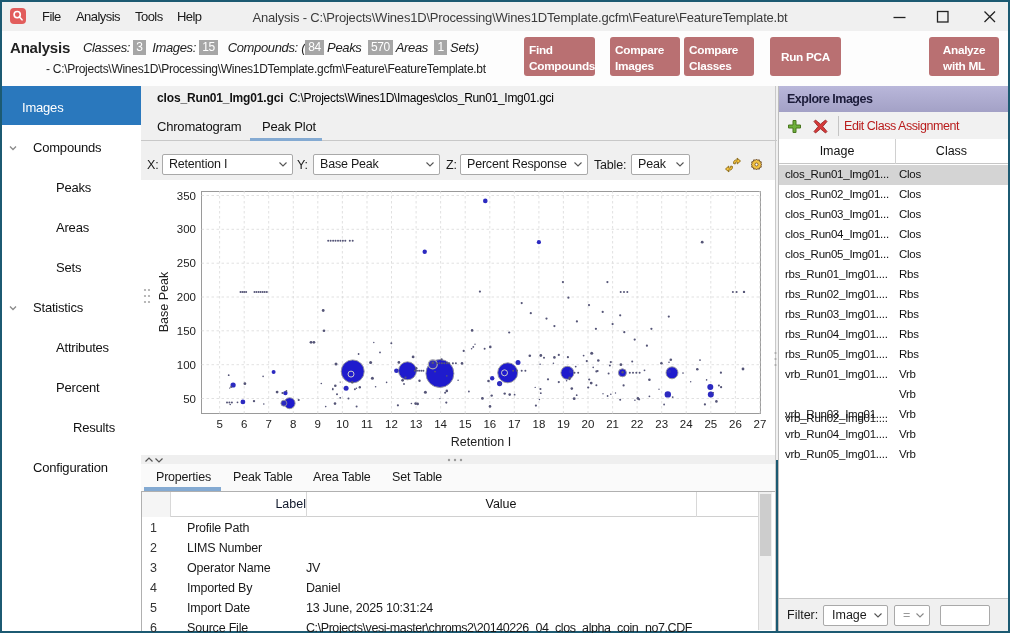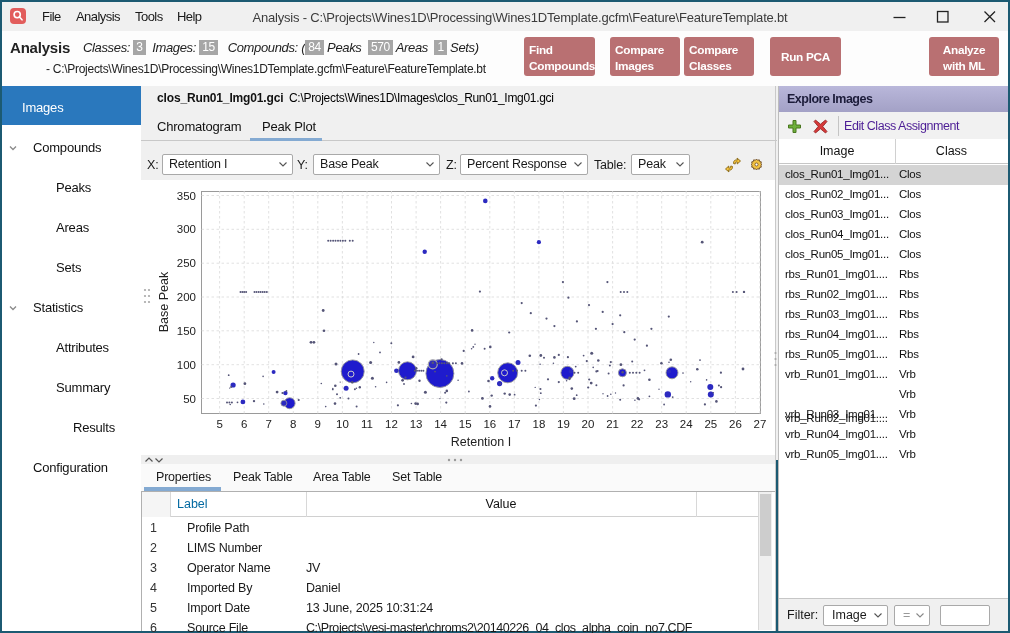--- a/index.html
+++ b/index.html
@@ -87,21 +87,21 @@
       </svg>
     <div class="nav" style="left:31px;top:54px;">Compounds</div>
     <div class="nav" style="left:54px;top:94px;">Peaks</div>
     <div class="nav" style="left:54px;top:134px;">Areas</div>
     <div class="nav" style="left:54px;top:174px;">Sets</div>
     <svg class="chev" style="top:217px;" viewBox="0 0 10 10">
         <path d="M2 3.5 L5 6.5 L8 3.5" stroke="#8a8a8a" stroke-width="1.3" fill="none"></path>
       </svg>
     <div class="nav" style="left:31px;top:214px;">Statistics</div>
     <div class="nav" style="left:54px;top:254px;">Attributes</div>
-    <div class="nav" style="left:54px;top:294px;">Summary</div>
+    <div class="nav" style="left:54px;top:294px;">Percent</div>
     <div class="nav" style="left:31px;top:334px;margin-left:40px;">Results</div>
     <div class="nav" style="left:31px;top:374px;">Configuration</div>
   </div>
 
   <div id="main">
     <div id="charthead">
       <div class="abs" style="left:16px;top:5px;font-size:12px;font-weight:bold;color:#111;letter-spacing:-0.15px;">clos_Run01_Img01.gci</div>
       <div class="abs" style="left:148px;top:5px;font-size:12px;color:#000000;letter-spacing:-0.3px;">C:\Projects\Wines1D\Images\clos_Run01_Img01.gci</div>
       <div class="abs" style="left:16px;top:33px;font-size:13px;color:#111;letter-spacing:-0.2px;">Chromatogram</div>
       <div class="abs" style="left:121px;top:33px;font-size:13px;color:#111;letter-spacing:-0.2px;">Peak Plot</div>
@@ -482,21 +482,21 @@
       <div class="ptab" style="left:15px;">Properties</div>
       <div class="ptab" style="left:92px;">Peak Table</div>
       <div class="ptab" style="left:172px;">Area Table</div>
       <div class="ptab" style="left:251px;">Set Table</div>
       <div class="abs" style="left:3px;top:23px;width:77px;height:4px;background:#84aad2;"></div>
     </div>
 
     <div id="ptable">
       <div class="abs" style="left:0;top:0;width:617px;height:25px;background:#fff;border-bottom:1px solid #d0d0d0;"></div>
       <div class="abs" style="left:0;top:0;width:28px;height:25px;background:#f5f5f5;"></div>
-      <div class="abs" style="left:28px;top:5px;width:136px;text-align:left;font-size:12.5px;color:#0369a1;padding-left:7px;">Label</div>
+      <div class="abs" style="left:28px;top:5px;width:136px;text-align:right;font-size:12.5px;color:#0f172a;padding-left:7px;">Label</div>
       <div class="abs" style="left:164px;top:5px;width:390px;text-align:center;font-size:12.5px;color:#111;">Value</div>
       <div class="abs" style="left:28px;top:0;width:1px;height:25px;background:#d8d8d8;"></div>
       <div class="abs" style="left:164px;top:0;width:1px;height:25px;background:#d8d8d8;"></div>
       <div class="abs" style="left:554px;top:0;width:1px;height:25px;background:#d8d8d8;"></div>
       <div class="abs" style="left:616px;top:0;width:14px;height:138px;background:#f0f0f0;border-left:1px solid #d8d8d8;"></div>
       <div class="abs" style="left:618px;top:2px;width:11px;height:62px;background:#cdcdcd;"></div>
       <div class="prow" style="top:26px;">
           <span class="abs" style="left:8px;top:3px;color:#333;">1</span>
           <span class="abs" style="left:45px;top:3px;letter-spacing:-0.2px;">Profile Path</span>
           <span class="abs" style="left:164px;top:3px;letter-spacing:-0.2px;"></span>
@@ -545,21 +545,21 @@
         <div class="abs" style="left:8px;top:6px;font-size:12.5px;font-weight:bold;color:#1c1c3a;letter-spacing:-0.5px;">Explore Images</div>
       </div>
     <div id="rtool">
       <svg class="abs" style="left:8px;top:7px;" width="15" height="15" viewBox="0 0 15 15">
           <path d="M6 1.5 h3 v4.5 h4.5 v3 h-4.5 v4.5 h-3 v-4.5 h-4.5 v-3 h4.5 Z" fill="#6faf3b" stroke="#49761f" stroke-width="1"></path>
         </svg>
       <svg class="abs" style="left:34px;top:7px;" width="15" height="15" viewBox="0 0 15 15">
           <path d="M2.5 1 L7.5 5.2 L12.5 1 L14 2.5 L9.8 7.5 L14 12.5 L12.5 14 L7.5 9.8 L2.5 14 L1 12.5 L5.2 7.5 L1 2.5 Z" fill="#d63a3a" stroke="#8f1f1f" stroke-width="0.8"></path>
         </svg>
       <div class="abs" style="left:59px;top:4px;width:1px;height:20px;background:#c4c4c4;"></div>
-      <div class="abs" style="left:65px;top:7px;font-size:12.5px;color:#4c1d95;letter-spacing:-0.45px;">Edit Class Assignment</div>
+      <div class="abs" style="left:65px;top:7px;font-size:12.5px;color:#b91c1c;letter-spacing:-0.45px;">Edit Class Assignment</div>
     </div>
     <div id="rlist">
       <div class="abs" style="left:0;top:0;width:229px;height:25px;background:#fff;border-bottom:1px solid #c6c6c6;">
         <div class="abs" style="left:0;top:5px;width:116px;text-align:center;font-size:12.5px;color:#111;">Image</div>
         <div class="abs" style="left:116px;top:5px;width:113px;text-align:center;font-size:12.5px;color:#111;">Class</div>
         <div class="abs" style="left:116px;top:0;width:1px;height:25px;background:#d0d0d0;"></div>
       </div>
       <div class="rrow" style="top:26px;background:#d4d4d4;">
           <span class="abs" style="left:6px;top:3px;">clos_Run01_Img01...</span>
           <span class="abs" style="left:120px;top:3px;">Clos</span>

